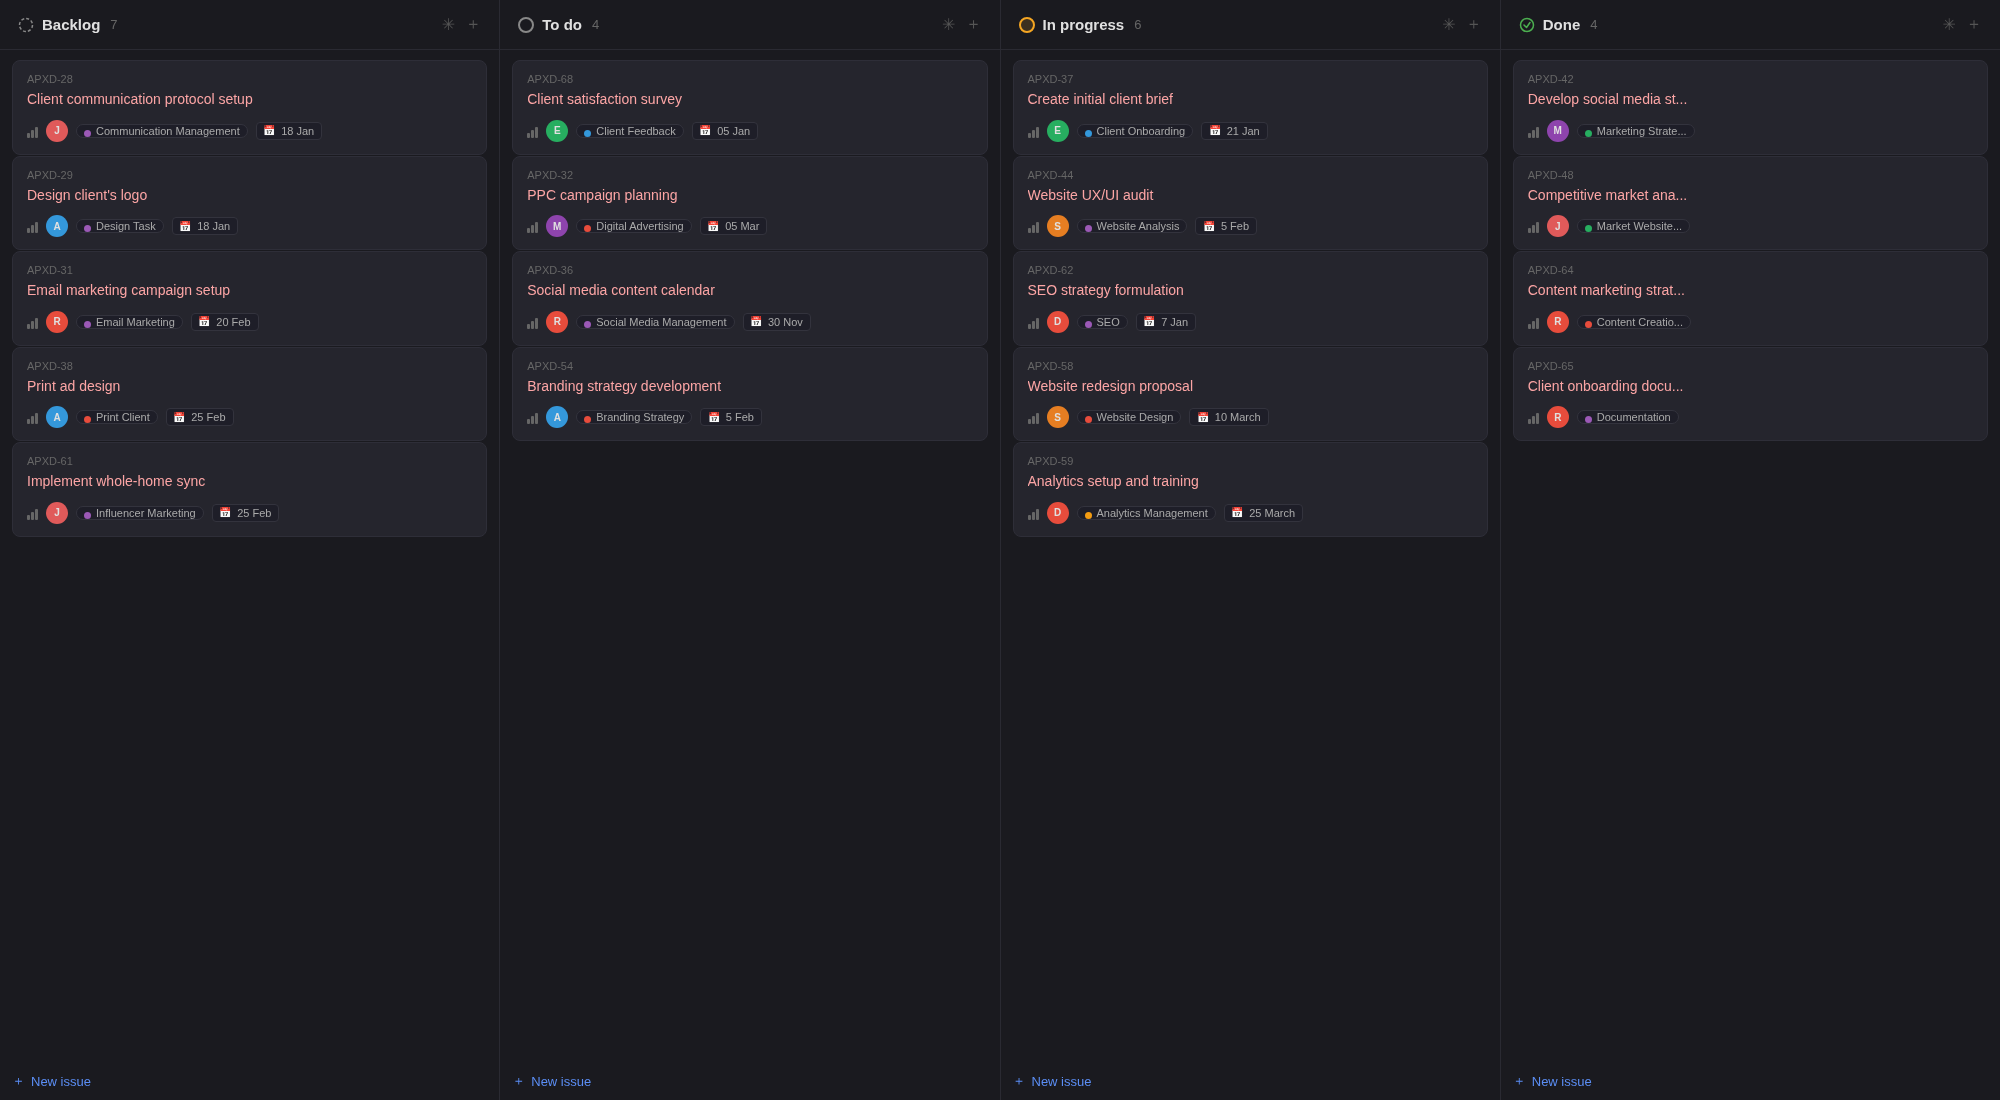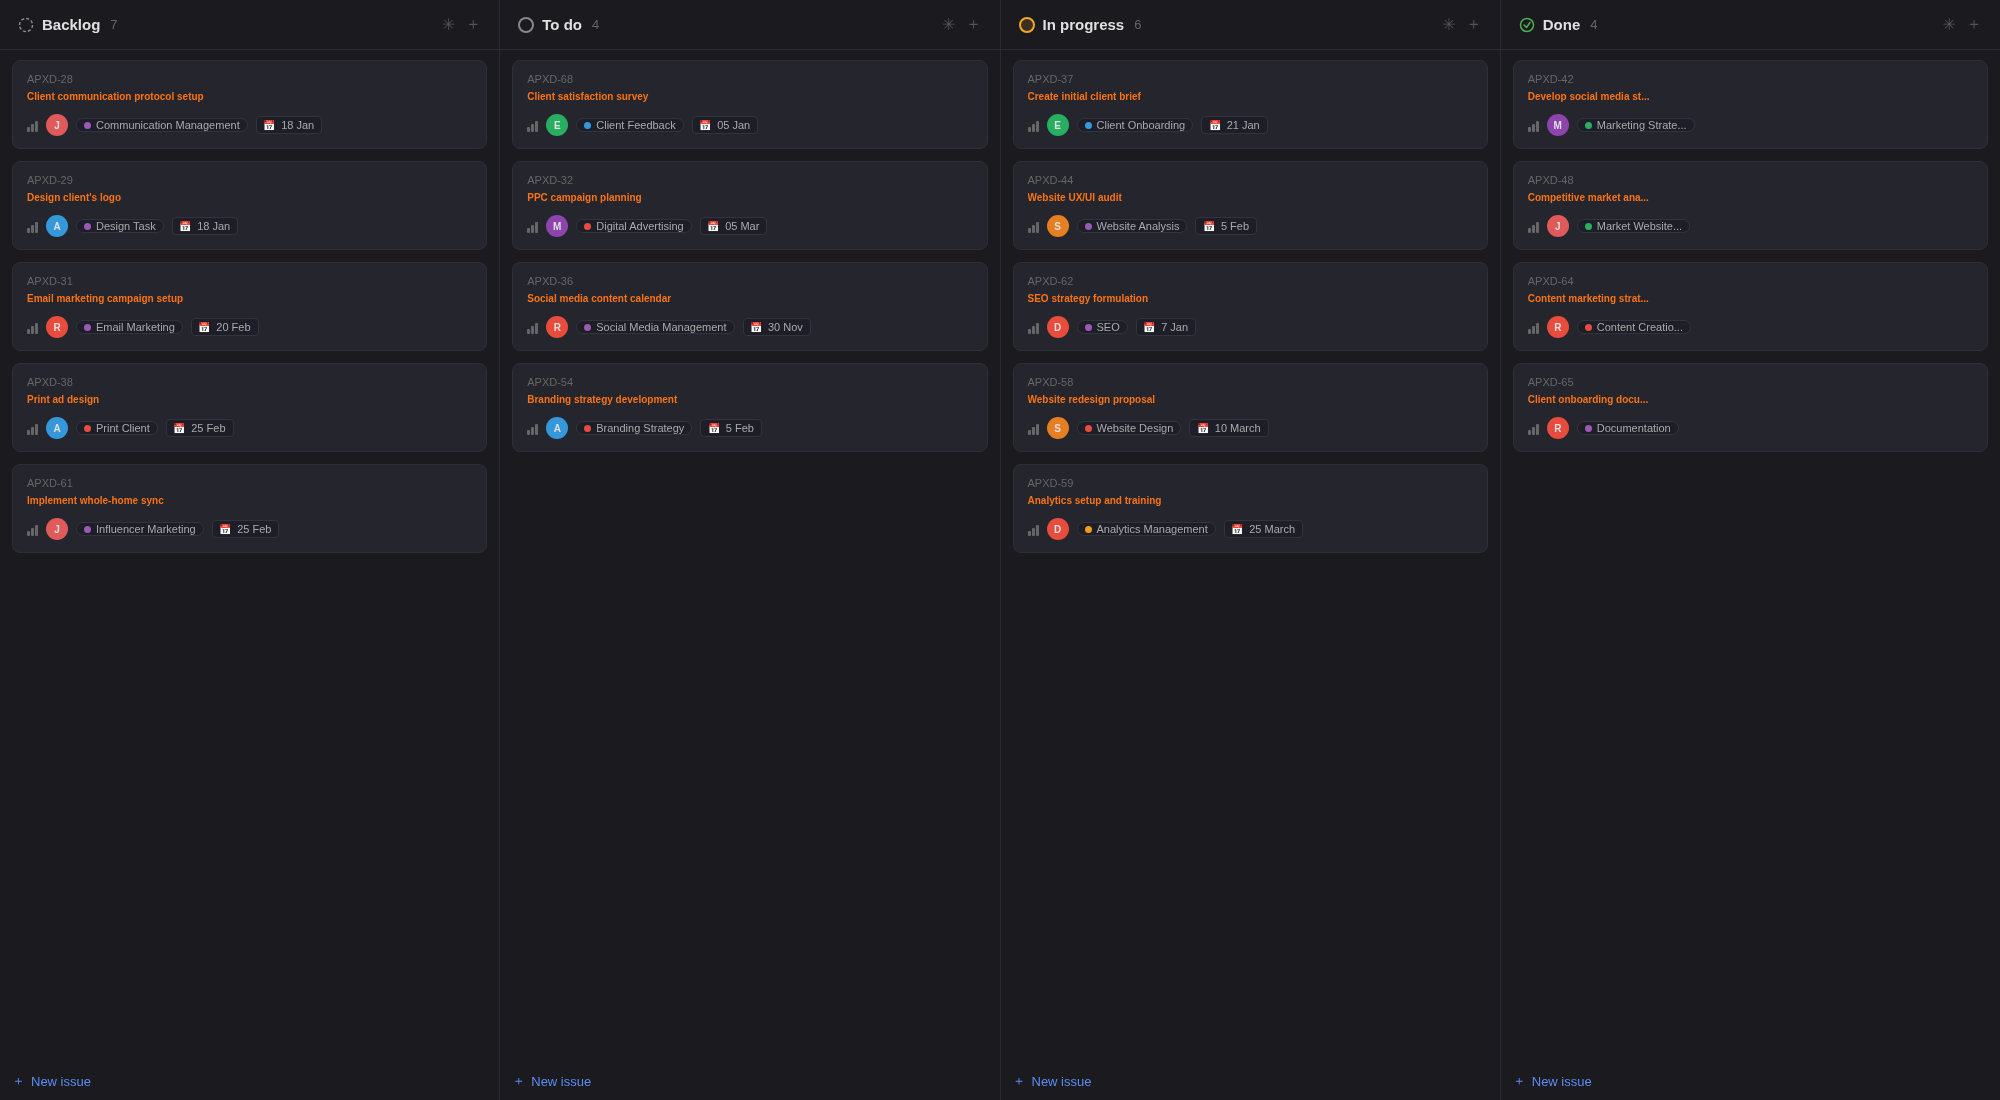--- a/index.html
+++ b/index.html
@@ -54,41 +54,41 @@
       color: #555;
       font-size: 16px;
       cursor: pointer;
     }
     .col-body {
       flex: 1;
       overflow-y: auto;
       padding: 10px 12px;
       display: flex;
       flex-direction: column;
-      gap: 12px;
+      gap: 1px;
     }
     .col-body::-webkit-scrollbar { width: 4px; }
     .col-body::-webkit-scrollbar-thumb { background: #333; border-radius: 2px; }
     .card {
       background: #25252d;
       border: 1px solid #2e2e38;
       border-radius: 8px;
       padding: 12px 14px;
       cursor: pointer;
       transition: border-color 0.15s;
     }
     .card-id {
       font-size: 11px;
       color: #666;
       margin-bottom: 5px;
     }
     .card-title {
-      font-size: 10px;
-      font-weight: 700;
-      color: #f97316;
+      font-size: 14px;
+      font-weight: 400;
+      color: #fca5a5;
       margin-bottom: 10px;
       line-height: 1.4;
       white-space: nowrap;
       overflow: hidden;
       text-overflow: ellipsis;
     }
     .card-footer {
       display: flex;
       align-items: center;
       gap: 8px;
@@ -96,21 +96,21 @@
     }
     .avatar {
       width: 22px; height: 22px;
       border-radius: 50%;
       font-size: 10px;
       font-weight: 700;
       display: flex; align-items: center; justify-content: center;
       flex-shrink: 0;
     }
     .tag {
-      display: flex; align-items: center; gap: 5px;
+      display: flex; align-items: flex-end; gap: 5px;
       background: #1e1e28;
       border: 1px solid #33333d;
       border-radius: 8px;
       padding: 0 7px;
       font-size: 11px;
       color: #aaa;
     }
     .tag-dot {
       width: 7px; height: 7px;
       border-radius: 50%;

